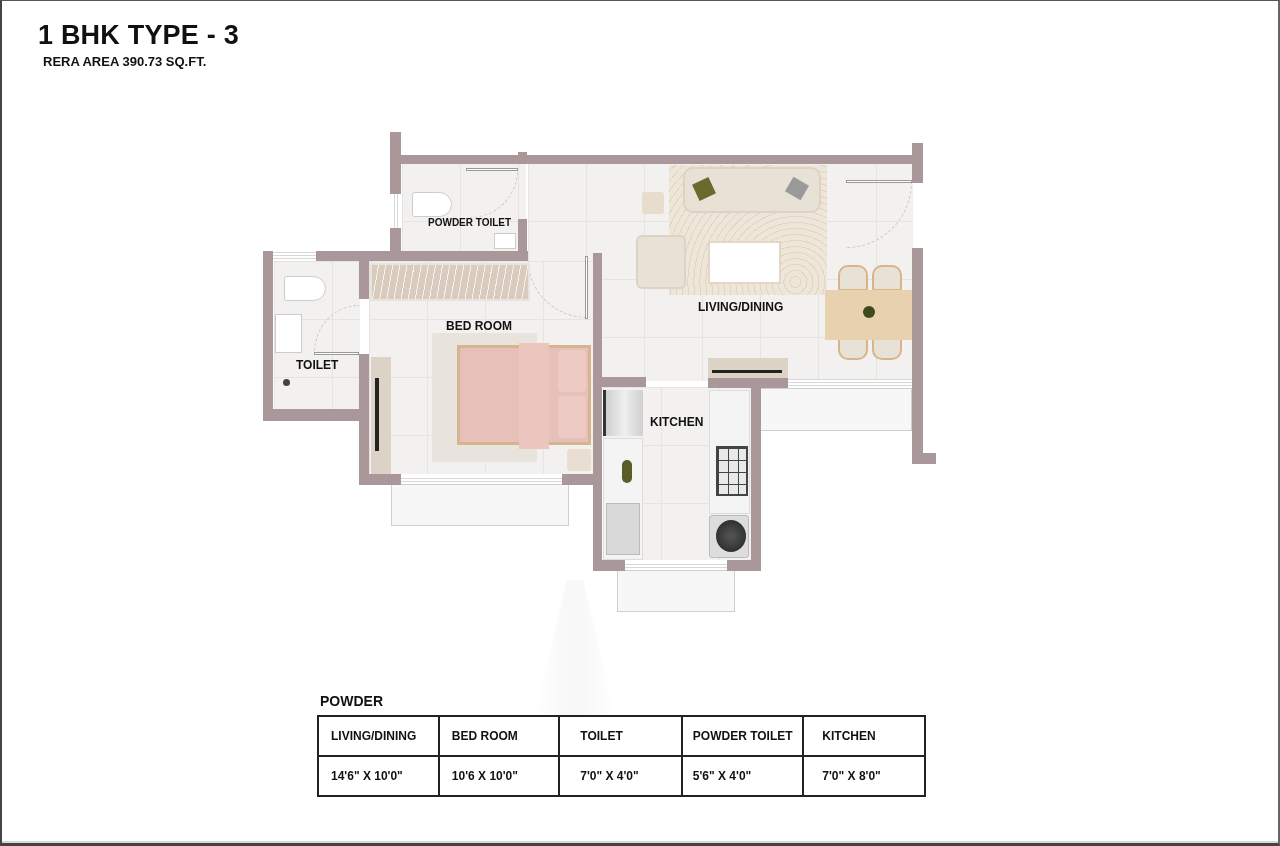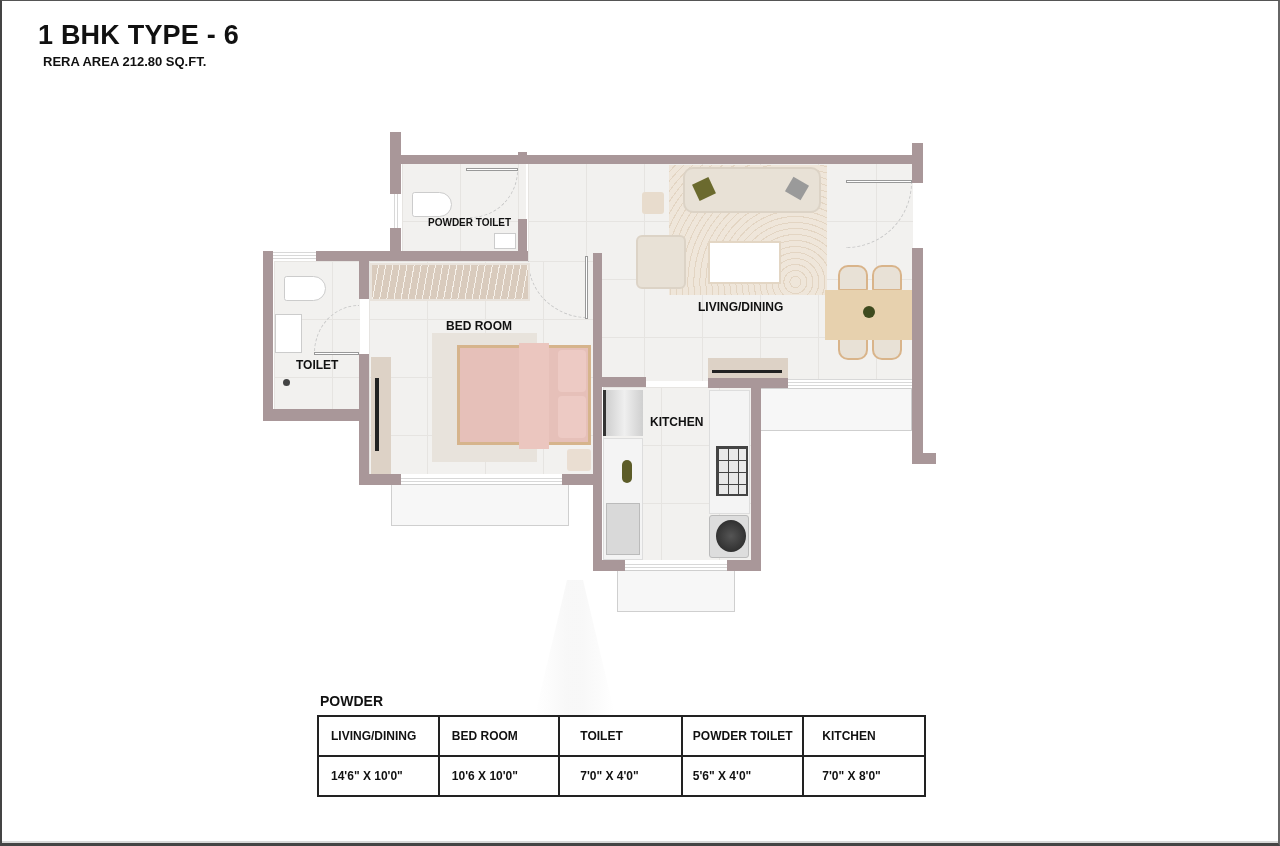--- a/index.html
+++ b/index.html
@@ -30,22 +30,22 @@
   .light-cone { position: absolute; left: 535px; top: 580px; width: 80px; height: 135px;
     background: linear-gradient(90deg, rgba(245,245,245,0) 0%, rgba(246,246,246,0.8) 40%, rgba(246,246,246,0.8) 60%, rgba(245,245,245,0) 100%);
     clip-path: polygon(40% 0, 60% 0, 100% 100%, 0 100%); }
 </style>
 </head>
 <body>
 
 <div class="frame"></div>
 <div class="frame-inner"></div>
 
-<div class="title">1 BHK TYPE - 6</div>
-<div class="subtitle">RERA AREA 212.80 SQ.FT.</div>
+<div class="title">1 BHK TYPE - 3</div>
+<div class="subtitle">RERA AREA 390.73 SQ.FT.</div>
 
 <div class="abs" style="left:0;top:0;width:1280px;height:690px;">
 
   <div class="balcony" style="left:760px;top:388px;width:152px;height:43px;"></div>
   <div class="balcony" style="left:391px;top:484px;width:178px;height:42px;"></div>
   <div class="balcony" style="left:617px;top:570px;width:118px;height:42px;"></div>
   <div class="light-cone"></div>
 
   <div class="floor floor-tile" style="left:528px;top:163px;width:385px;height:218px;"></div>
   <div class="floor floor-tile" style="left:402px;top:163px;width:124px;height:88px;"></div>

